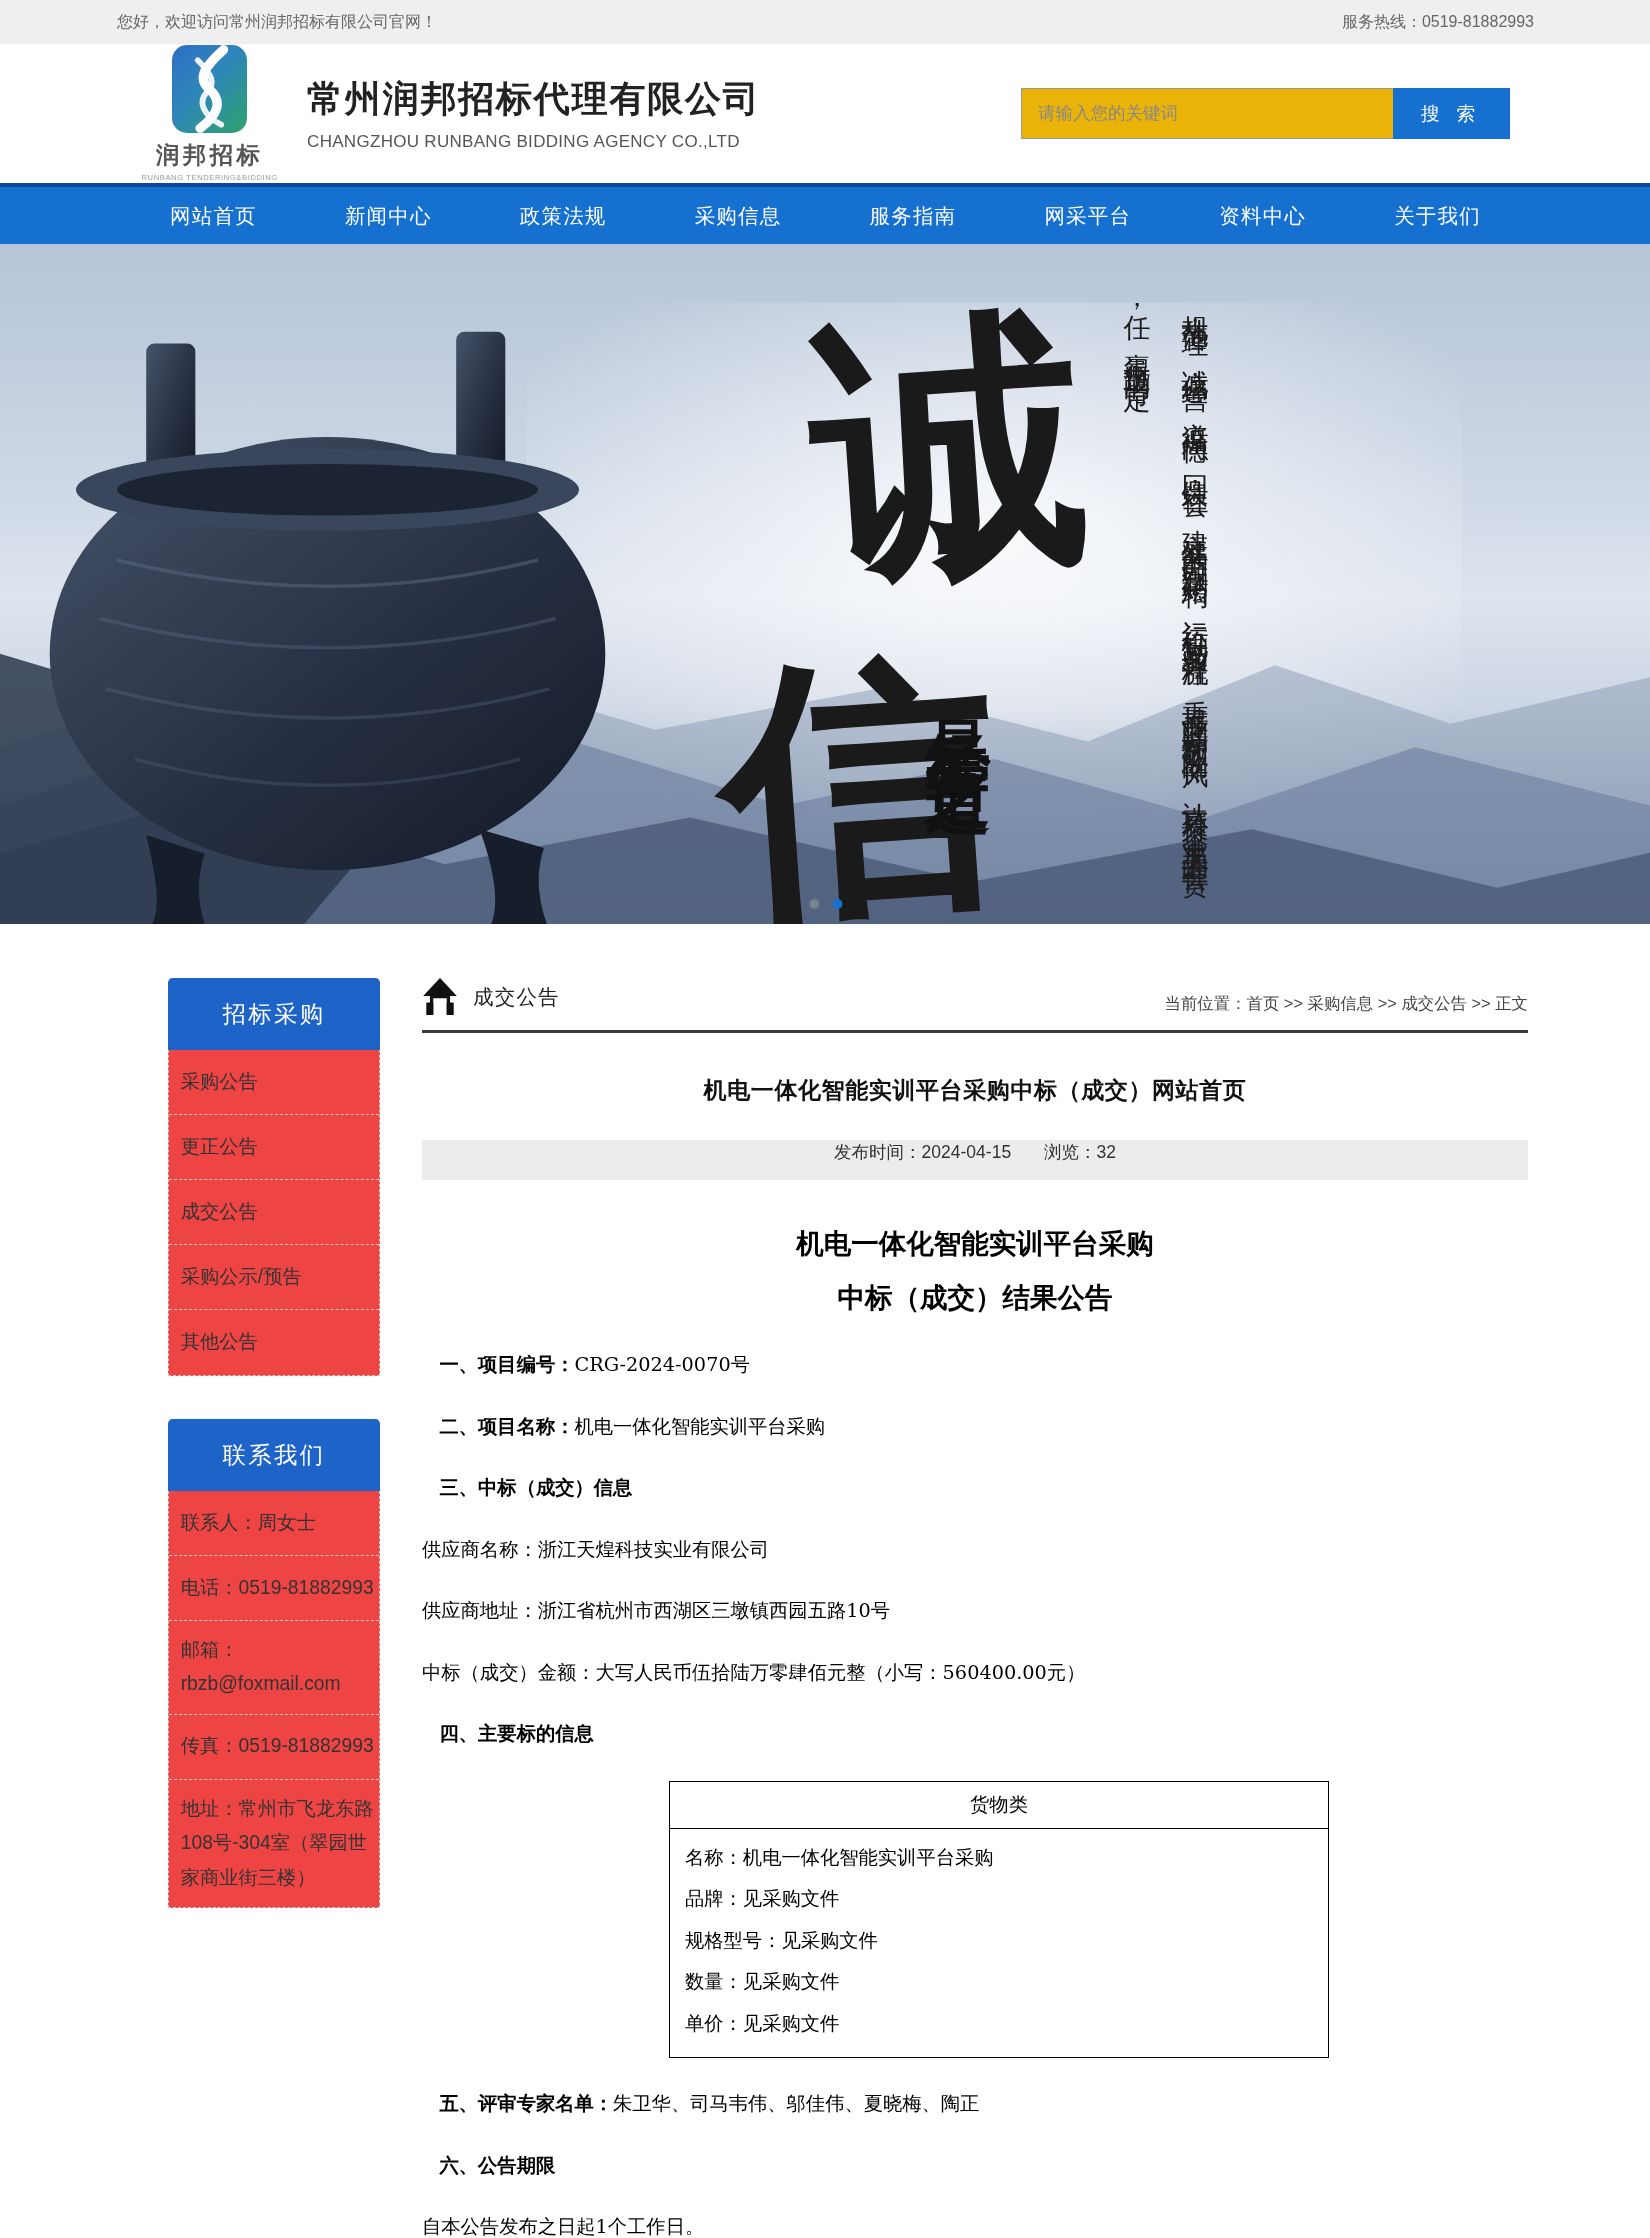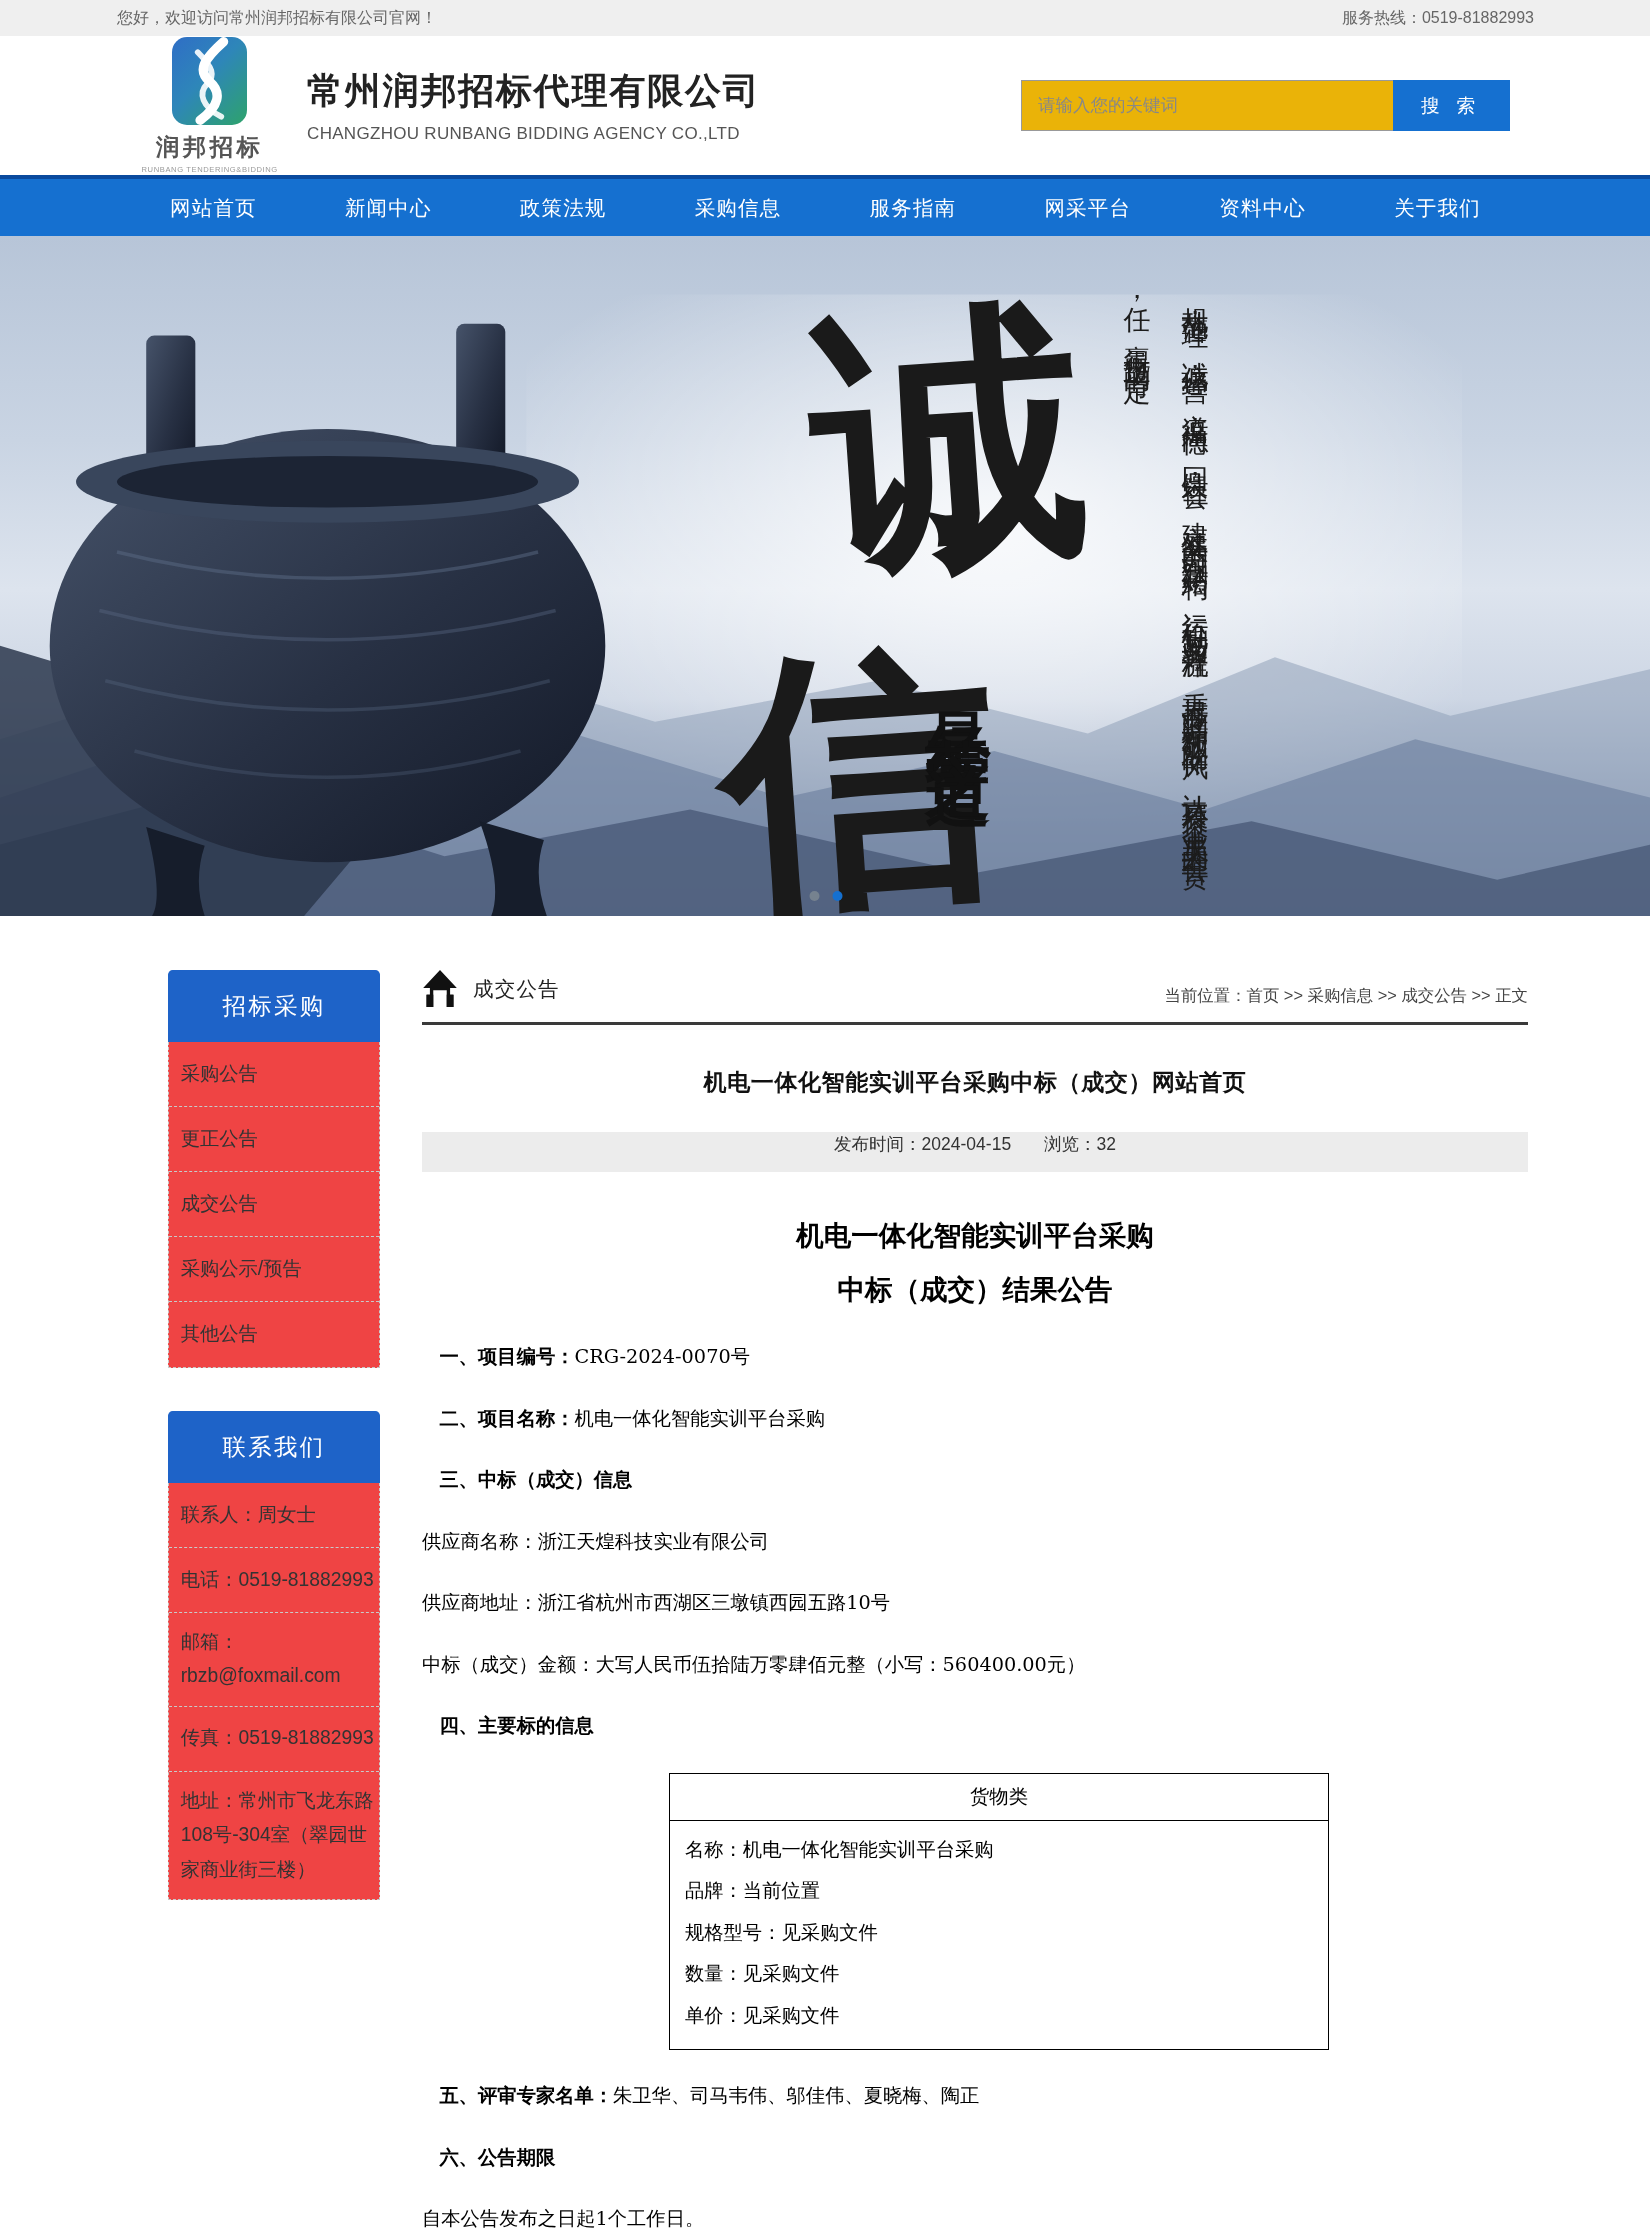--- a/index.html
+++ b/index.html
@@ -1,19 +1,19 @@
 <!DOCTYPE html>
 <html style="font-size:9.4px"><head>
 <meta charset="utf-8">
 <style>
   * { margin:0; padding:0; box-sizing:border-box; }
   html,body { background:#ffffff; font-family:"Liberation Sans", sans-serif; width:1651px; }
 
   
-  .topbar { height:36px; background:#efefef; display:flex; justify-content:space-between; align-items:center; padding:0 117px; font-size:16px; color:#666; }
+  .topbar { height:44px; background:#efefef; display:flex; justify-content:space-between; align-items:center; padding:0 117px; font-size:16px; color:#666; }
 
   
   .header { height:139px; background:#fff; position:relative; }
   .header-inner { width:1368px; margin:0 auto; height:100%; display:flex; align-items:center; }
   .logo-block { display:flex; flex-direction:column; align-items:center; margin-right:23.4px; cursor:pointer; }
   .logo-mark { width:75px; height:88px; border-radius:15px; background:linear-gradient(135deg,#2f6ec6 0%,#2e86b9 45%,#2ea36b 100%); position:relative; overflow:hidden; }
   .logo-mark svg { position:absolute; inset:0; }
   .logo-cn { font-size:23.4px; color:#555; letter-spacing:3.5px; margin-top:5.8px; font-weight:bold; }
   .logo-en { font-size:7.6px; color:#999; letter-spacing:0.6px; margin-top:2.3px; }
   .company { margin-left:5.8px; }
@@ -225,21 +225,21 @@
       <div class="p ind"><span class="b">三、中标（成交）信息</span><span></span></div>
       <div class="p"><span class="b"></span><span>供应商名称：浙江天煌科技实业有限公司</span></div>
       <div class="p"><span class="b"></span><span>供应商地址：浙江省杭州市西湖区三墩镇西园五路10号</span></div>
       <div class="p"><span class="b"></span><span>中标（成交）金额：大写人民币伍拾陆万零肆佰元整（小写：560400.00元）</span></div>
       <div class="p ind"><span class="b">四、主要标的信息</span><span></span></div>
 
       <div class="goods-table">
         <div class="gt-head">货物类</div>
         <div class="gt-body">
           <div class="gt-row">名称：机电一体化智能实训平台采购</div>
-          <div class="gt-row">品牌：当前位置</div>
+          <div class="gt-row">品牌：见采购文件</div>
           <div class="gt-row">规格型号：见采购文件</div>
           <div class="gt-row">数量：见采购文件</div>
           <div class="gt-row">单价：见采购文件</div>
         </div>
       </div>
 
       <div class="p ind"><span class="b">五、评审专家名单：</span><span>朱卫华、司马韦伟、邬佳伟、夏晓梅、陶正</span></div>
       <div class="p ind"><span class="b">六、公告期限</span><span></span></div>
       <div class="p"><span class="b"></span><span>自本公告发布之日起1个工作日。</span></div>
 

